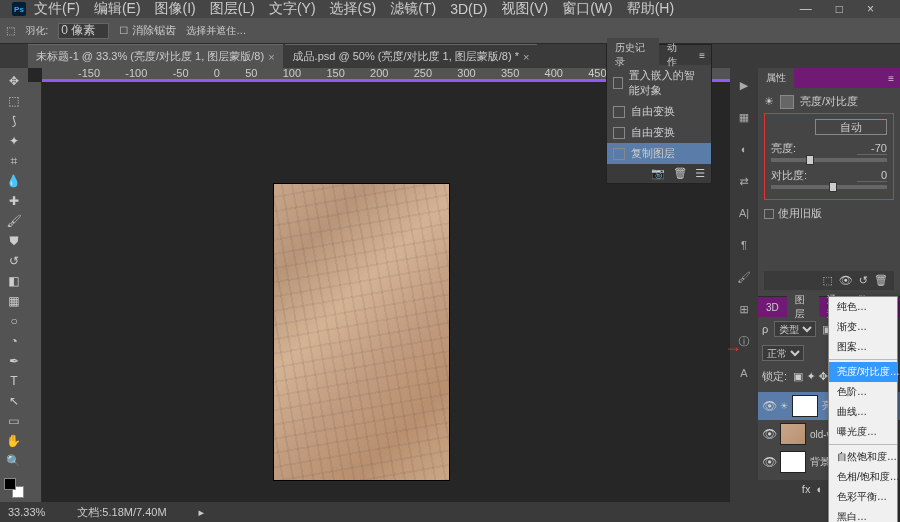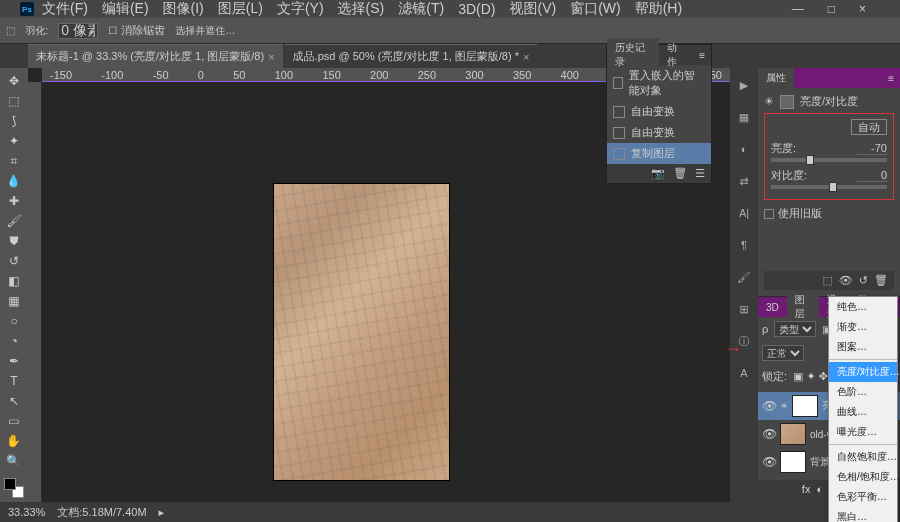--- a/index.html
+++ b/index.html
@@ -1,40 +1,40 @@
 <!DOCTYPE html>
 <html><head>
 <meta charset="utf-8">
 <style>
 *{margin:0;padding:0;box-sizing:border-box;font-family:"Microsoft YaHei",sans-serif;font-size:11px;color:#ccc;user-select:none}
 body{background:#323232;width:900px;height:522px;overflow:hidden;position:relative}
-.menubar{height:18px;background:#454545;display:flex;align-items:center;padding:0 20px;gap:2px}
+.menubar{height:18px;background:#454545;display:flex;align-items:center;padding:0 12px;gap:2px}
 .menubar .logo{width:14px;height:14px;background:#001e36;display:flex;align-items:center;justify-content:center;color:#31a8ff;font-weight:bold;font-size:8px;border-radius:2px}
 .menubar span{padding:2px 6px;font-size:14px;cursor:pointer}
 .win-ctrl{margin-left:auto;display:flex;gap:12px;padding-right:8px}
 .win-ctrl span{font-size:12px}
 .toolbar{height:26px;background:#535353;display:flex;align-items:center;padding:0 6px;gap:10px;border-bottom:1px solid #2a2a2a}
 .toolbar .item{font-size:10px;display:flex;align-items:center;gap:4px}
-.toolbar input{width:40px;height:16px;background:#3a3a3a;border:1px solid #666;color:#ccc;font-size:14px;padding:0 2px}
+.toolbar input{width:51px;height:16px;background:#3a3a3a;border:1px solid #666;color:#ccc;font-size:12px;padding:0 2px}
 .tabs{height:24px;background:#3a3a3a;display:flex;align-items:center;padding-left:28px;gap:2px}
 .tab{background:#535353;padding:4px 8px;font-size:10px;display:flex;align-items:center;gap:4px;border-top:1px solid #666}
 .tab.inactive{background:#3a3a3a;color:#999}
 .tab .x{cursor:pointer;color:#aaa}
 .main{display:flex;height:434px}
 .tools{width:28px;background:#535353;display:flex;flex-direction:column;align-items:center;padding-top:4px;gap:2px}
 .tools .t{width:22px;height:18px;display:flex;align-items:center;justify-content:center;font-size:12px;cursor:pointer}
 .tools .swatch{margin-top:6px;position:relative;width:20px;height:20px}
 .tools .swatch .fg{position:absolute;width:12px;height:12px;background:#000;border:1px solid #888;top:0;left:0}
 .tools .swatch .bg{position:absolute;width:12px;height:12px;background:#fff;border:1px solid #888;bottom:0;right:0}
 .canvas-area{flex:1;background:#262626;position:relative;overflow:hidden}
-.ruler-h{position:absolute;top:0;left:14px;right:0;height:14px;background:#535353;border-bottom:1px solid #8b5cf6;display:flex;align-items:flex-end;justify-content:space-between;padding:0 8px;font-size:8px;color:#888}
+.ruler-h{position:absolute;top:0;left:14px;right:0;height:14px;background:#535353;border-bottom:3px solid #8b5cf6;display:flex;align-items:flex-end;justify-content:space-between;padding:0 36px;font-size:8px;color:#888}
 .ruler-v{position:absolute;left:0;top:14px;bottom:0;width:14px;background:#535353;border-right:1px solid #2a2a2a}
 .canvas{position:absolute;left:246px;top:116px;width:175px;height:296px;background:linear-gradient(135deg,#c9a68a 0%,#b89578 20%,#d4b395 40%,#c29c7f 60%,#b8906f 80%,#cba887 100%);box-shadow:0 0 0 1px #000}
 .canvas::before{content:"";position:absolute;inset:0;background:repeating-linear-gradient(80deg,transparent 0 8px,rgba(0,0,0,.06) 8px 10px),repeating-linear-gradient(170deg,transparent 0 12px,rgba(0,0,0,.05) 12px 14px)}
-.status{position:absolute;bottom:0;left:0;right:0;height:20px;background:#3a3a3a;display:flex;align-items:center;padding:0 8px;gap:12px;font-size:10px;color:#999}
+.status{position:absolute;bottom:0;left:0;right:0;height:20px;background:#3a3a3a;display:flex;align-items:center;padding:0 8px;gap:32px;font-size:10px;color:#999}
 .right{width:170px;background:#454545;display:flex}
 .right-strip{width:28px;background:#3a3a3a;display:flex;flex-direction:column;align-items:center;padding-top:8px;gap:14px}
 .right-strip .i{width:18px;height:18px;display:flex;align-items:center;justify-content:center;font-size:11px;cursor:pointer;color:#aaa}
 .panels{flex:1;display:flex;flex-direction:column}
 .panel{background:#454545;border-bottom:1px solid #2a2a2a}
 .panel-tabs{display:flex;background:#701a75;height:20px;align-items:center}
 .panel-tabs span{padding:3px 8px;font-size:10px;cursor:pointer}
 .panel-tabs span.active{background:#454545}
 .panel-tabs .menu{margin-left:auto;padding:0 6px;cursor:pointer}
 .panel-body{padding:6px;font-size:10px}
@@ -182,21 +182,21 @@
           <span class="active">属性</span>
           <span class="menu">≡</span>
         </div>
         <div class="panel-body">
           <div class="prop-row">
             <span>☀</span>
             <span class="ic"></span>
             <span>亮度/对比度</span>
           </div>
           <div class="adj-box">
-            <div style="text-align:right"><span style="border:1px solid #888;padding:1px 6px">自动</span></div>
+            <div style="text-align:right"><span style="border:1px solid #888;padding:1px 24px">自动</span></div>
             <div class="slider-row">
               <span>亮度:</span>
               <span class="val">-70</span>
             </div>
             <div class="slider">
                 <div class="thumb" style="left:30%"></div>
               </div>
             <div class="slider-row">
               <span>对比度:</span>
               <span class="val">0</span>

